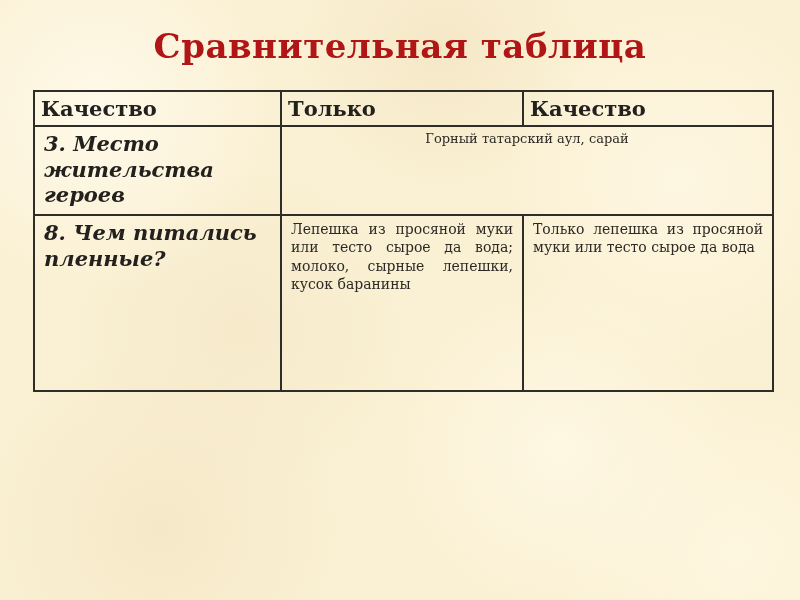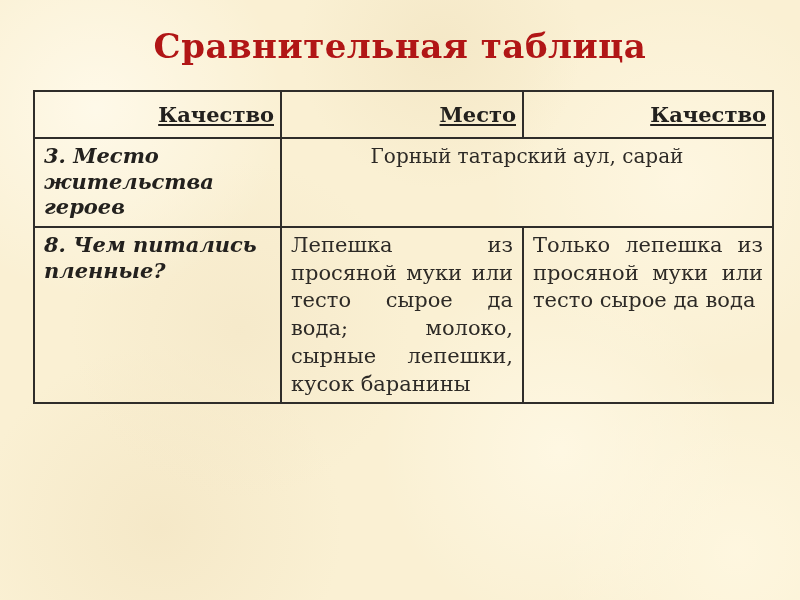--- a/index.html
+++ b/index.html
@@ -47,65 +47,64 @@
   .cmp-table td, .cmp-table th {
     border: 2px solid #2f2d2a;
     padding: 4px 9px;
     vertical-align: top;
     background: transparent;
   }
   .cmp-table th {
     height: 25px;
     font-size: 21px;
     font-weight: 700;
-    text-align: right;
+    text-align: left;
     vertical-align: middle;
-    padding: 10px 6px;
+    padding: 4px 6px;
     color: #23211e;
-    text-decoration: underline;
   }
   .row-residence td { height: 79px; margin-top: 22px; }
   .row-food td { height: 166px; }
   .cell-label {
     font-size: 21px;
     font-weight: 700;
     font-style: italic;
     line-height: 1.22;
     color: #23211e;
   }
   .cell-merged {
     text-align: center;
-    font-size: 20px;
+    font-size: 13px;
     padding-top: 16px;
     line-height: 1.3;
   }
   .cell-justify {
     text-align: justify;
-    font-size: 21px;
+    font-size: 14px;
     line-height: 1.32;
     padding-top: 6px;
     border-radius: 24px;
   }
 </style>
 </head>
 <body>
 
 <div class="slide">
   <h1 class="title">Сравнительная таблица</h1>
 
   <table class="cmp-table">
     <colgroup>
       <col style="width:247px">
       <col style="width:242px">
       <col style="width:250px">
     </colgroup>
     <tbody>
       <tr>
         <th>Качество</th>
-        <th>Место</th>
+        <th>Только</th>
         <th>Качество</th>
       </tr>
       <tr class="row-residence">
         <td class="cell-label">3. Место жительства героев</td>
         <td class="cell-merged" colspan="2">Горный татарский аул, сарай</td>
       </tr>
       <tr class="row-food">
         <td class="cell-label">8. Чем питались пленные?</td>
         <td class="cell-justify">Лепешка из просяной муки или тесто сырое да вода; молоко, сырные лепешки, кусок баранины</td>
         <td class="cell-justify">Только лепешка из просяной муки или тесто сырое да вода</td>

